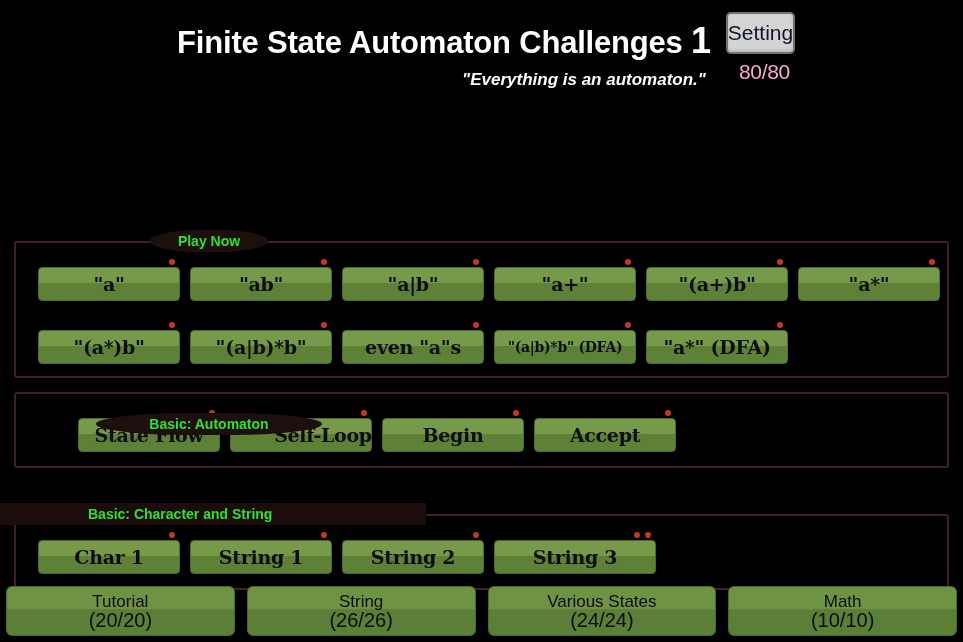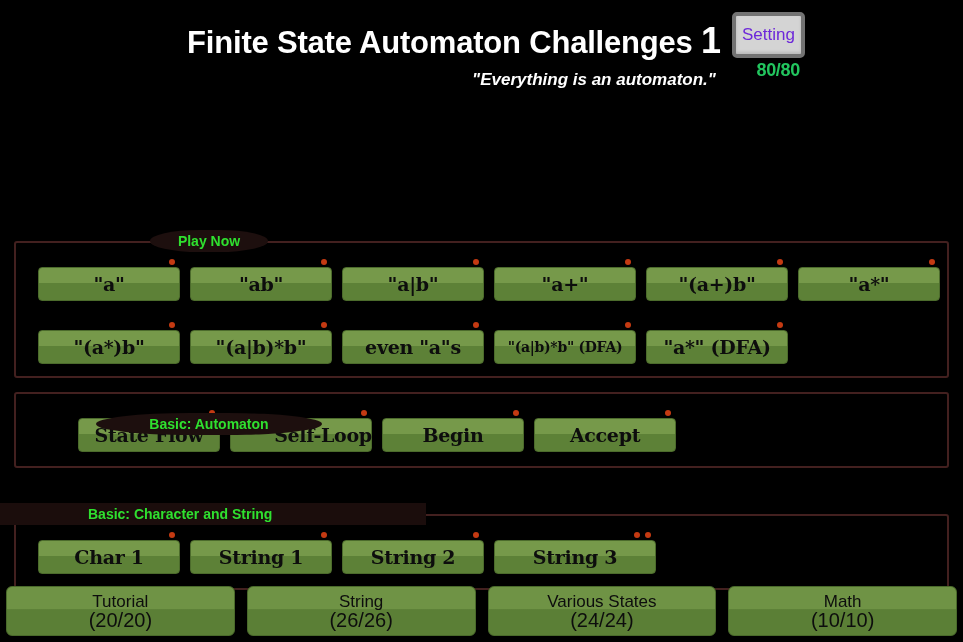--- a/index.html
+++ b/index.html
@@ -12,21 +12,21 @@
     height: 642px;
     position: relative;
     overflow: hidden;
     font-family: "Liberation Sans", sans-serif;
     -webkit-font-smoothing: antialiased;
   }
 
   
   #app-header {
     position: absolute;
-    left: 14px; top: 0;
+    left: 4px; top: 0;
     width: 804px;
     height: 105px;
   }
   #page-title {
     position: absolute;
     left: 0; top: 20px;
     width: 880px;
     text-align: center;
     color: #ffffff;
     font-size: 31px;
@@ -49,37 +49,37 @@
     font-style: italic;
     font-weight: bold;
   }
   #setting-button {
     position: absolute;
     right: 13px;
     top: 12px;
     width: 65px;
     height: 38px;
     background: #d4d4d4;
-    border: 4px solid #737373;
+    border: 2px solid #737373;
     border-radius: 5px;
-    color: #6d28d9;
-    font-size: 17px;
+    color: #0f172a;
+    font-size: 21px;
     display: flex;
     align-items: center;
     justify-content: center;
     cursor: pointer;
     box-shadow: inset 0 -2px 3px rgba(0,0,0,0.12);
   }
   #score-counter {
     position: absolute;
     right: 18px;
     top: 60px;
-    color: #22c55e;
-    font-size: 18px;
-    font-weight: bold;
+    color: #f9a8d4;
+    font-size: 21px;
+    font-weight: normal;
     letter-spacing: -0.3px;
   }
 
   
   .panel {
     position: absolute;
     border: 2px solid #43201f;
     border-radius: 3px;
     box-sizing: border-box;
   }

